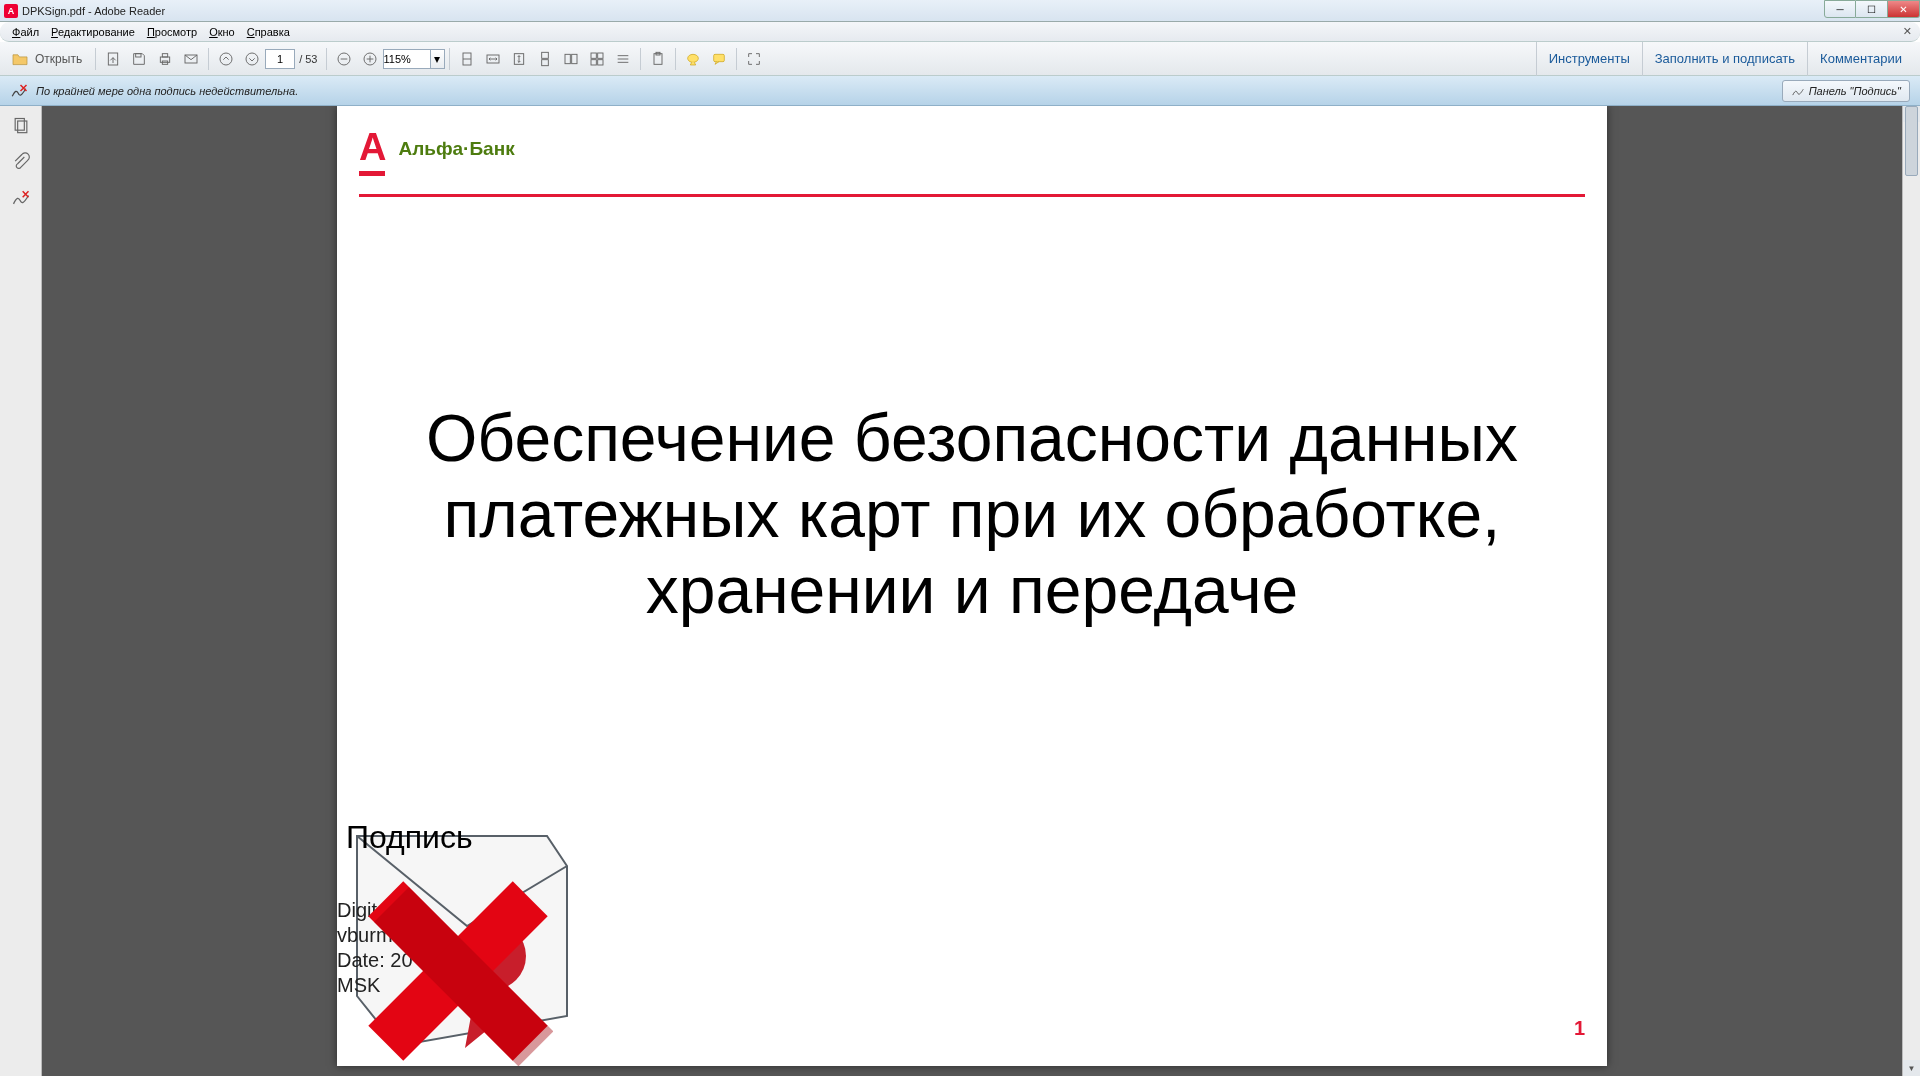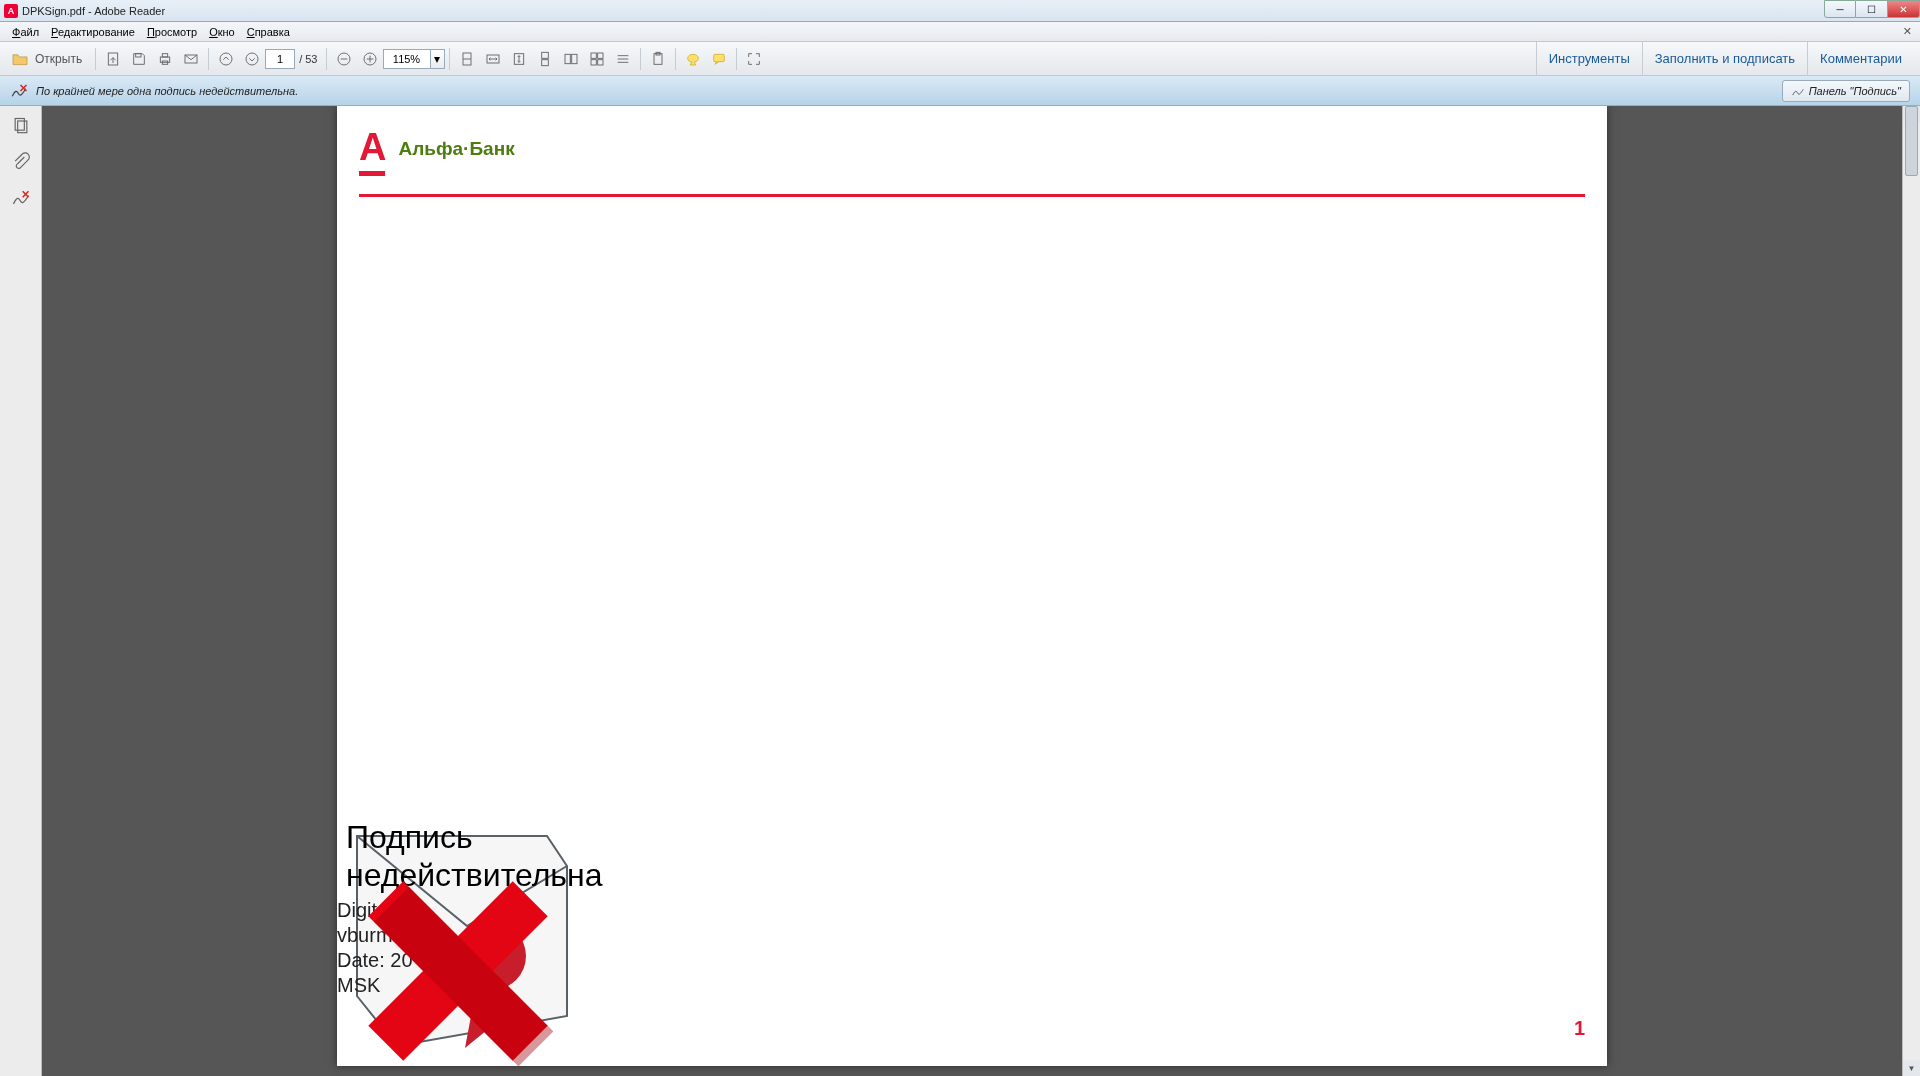--- a/index.html
+++ b/index.html
@@ -9,36 +9,36 @@
 .titlebar { height:22px; background:linear-gradient(#e8f0f8,#d8e4f0); display:flex; align-items:center; padding-left:4px; border-bottom:1px solid #9aa; }
 .titlebar .icon { width:14px; height:14px; background:#e03; border-radius:2px; margin-right:4px; display:flex; align-items:center; justify-content:center; color:#fff; font-size:9px; font-weight:bold; }
 .titlebar .title { font-size:11px; color:#222; }
 .titlebar .spacer { flex:1; }
 .winbtns { display:flex; height:100%; }
 .winbtn { width:32px; height:18px; margin-top:0; border:1px solid #8a9; border-left:none; background:linear-gradient(#f4f8fc,#dce6f0); display:flex; align-items:center; justify-content:center; font-size:10px; }
 .winbtn:first-child { border-left:1px solid #8a9; border-radius:0 0 0 3px; }
 .winbtn:last-child { border-radius:0 0 3px 0; background:linear-gradient(#e88,#c33); color:#fff; }
 
 
-.menubar { height:20px; background:linear-gradient(#f4f6f9,#e6eaef); display:flex; align-items:center; padding-left:6px; border-bottom:1px solid #bcc; font-size:11px; }
+.menubar { height:20px; background:linear-gradient(#f4f6f9,#e6eaef); display:flex; align-items:center; padding-left:6px; border-bottom:1px solid #bcc; font-size:11px;border-radius:9px; }
 .menubar .item { padding:2px 6px; cursor:default; }
 .menubar .item u { text-decoration:underline; }
 .menubar .spacer { flex:1; }
 .menubar .closex { padding:0 8px; color:#555; cursor:default; }
 
 
 .toolbar { height:34px; background:linear-gradient(#f6f8fa,#e4e8ec); border-bottom:1px solid #bcc; display:flex; align-items:center; padding:0 6px; }
 .tbtn { width:24px; height:24px; margin:14px 1px; display:flex; align-items:center; justify-content:center; border-radius:2px; color:#555; cursor:default; }
 .tbtn svg { width:16px; height:16px; }
 .sep { width:1px; height:22px; background:#c5ccd3; margin:0 4px; }
 .openbtn { display:flex; align-items:center; padding:2px 8px 2px 4px; gap:6px; }
 .openbtn .folder { width:18px; height:14px; }
 .pagebox { width:30px; height:20px; border:1px solid #9ab; text-align:center; font-size:11px; background:#fff; }
 .pagecount { font-size:11px; color:#333; padding:0 4px; }
-.zoombox { width:48px; height:20px; border:1px solid #9ab; text-align:center; font-size:11px; background:#fff; }
+.zoombox { width:48px; height:20px; border:1px solid #9ab; font-size:11px; background:#fff; }
 .zoomdd { width:14px; height:20px; border:1px solid #9ab; border-left:none; background:linear-gradient(#fff,#e8ecf0); display:flex; align-items:center; justify-content:center; }
 .toolbar .spacer { flex:1; }
 .rtab { padding:10px 12px; font-size:13px; color:#1a5a9a; cursor:default; border-left:1px solid #c5ccd3; height:34px; display:flex; align-items:center; }
 
 
 .sigbar { height:30px; background:linear-gradient(#daeaf6,#b6d3e8); border-bottom:1px solid #8fb0c8; display:flex; align-items:center; padding:0 10px; font-size:11px; color:#222;font-style:italic; }
 .sigbar .sicon { width:18px; height:18px; margin-right:8px; }
 .sigbar .spacer { flex:1; }
 .sigpanel { background:linear-gradient(#f4f8fc,#e0e8f0); border:1px solid #9ab; border-radius:3px; padding:3px 8px; display:flex; align-items:center; gap:4px; font-size:11px; cursor:default; }
 
@@ -270,33 +270,33 @@
       </div>
   </div>
 
   <div class="docarea">
     <div class="page">
       <div class="brand">
         <div class="A">А</div>
         <div class="name">Альфа·Банк</div>
       </div>
       <div class="redline"></div>
+      <div class="heading">Обеспечение безопасности данных платежных карт при их обработке, хранении и передаче</div>
       <div class="pagenum">1</div>
 
       <div class="sigblock">
 
         <svg class="cert" viewBox="0 0 260 250">
           <path d="M20 20 L210 20 L230 50 L230 200 L60 230 L20 180 Z" fill="#f6f6f6" stroke="#586068" stroke-width="2"></path>
           <path d="M20 20 L130 110 L230 50" fill="none" stroke="#586068" stroke-width="2"></path>
           <circle cx="155" cy="140" r="34" fill="#c81e2b"></circle>
           <path d="M140 168 L128 232 L155 210 L178 236 L170 168 Z" fill="#c81e2b"></path>
         </svg>
         <div class="sigtxt1">
           <span>Подпись</span><br>
-          <span>недействительна</span>
         </div>
         <div class="sigtxt2">
           <span>Digitally</span><br>
           <span>vburmistr</span><br>
           <span>Date: 20            14:46:25</span><br>
           <span>MSK</span>
         </div>
 
         <svg class="redx" viewBox="0 0 100 100">
           <path d="M12 12 L88 88" stroke="#e30513" stroke-width="26" stroke-linecap="butt"></path>

